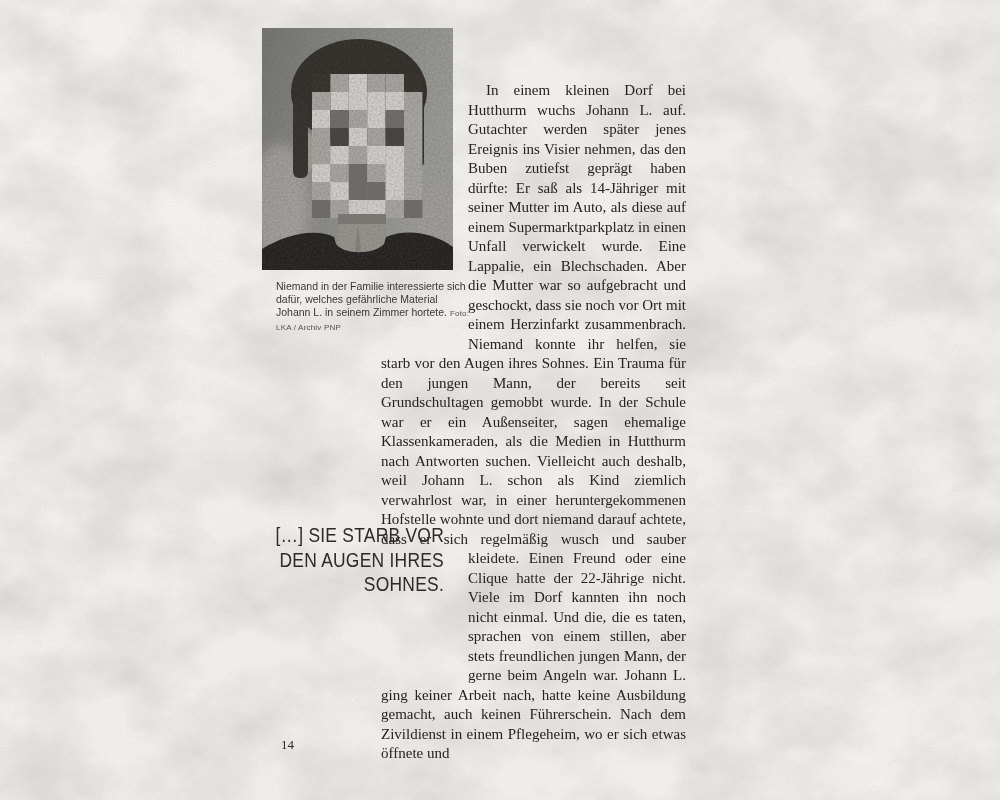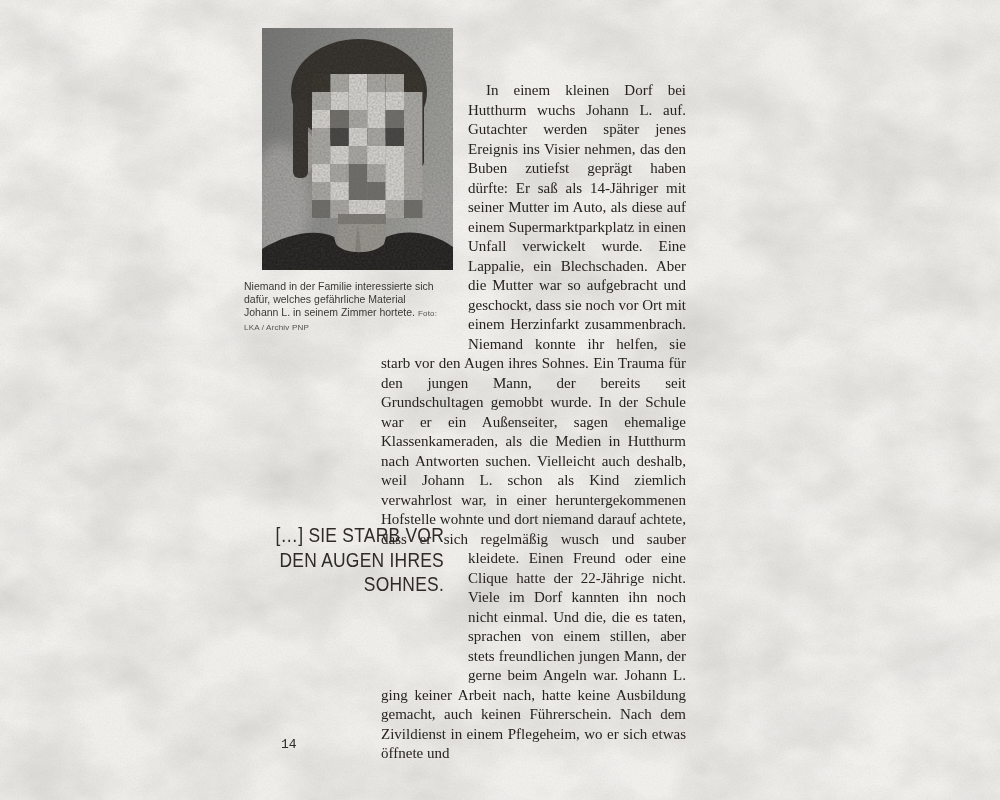--- a/index.html
+++ b/index.html
@@ -3,39 +3,39 @@
 <meta charset="utf-8">
 <style>
   html,body{margin:0;padding:0;}
   body{width:1000px;height:800px;overflow:hidden;background:#f5f4f1;}
   .page{position:relative;width:1000px;height:800px;background:linear-gradient(135deg,#f4f3f0 0%,#efeeea 55%,#f2f1ee 100%);}
   .texture{position:absolute;left:0;top:0;width:1000px;height:800px;pointer-events:none;}
 
   .photo{position:absolute;left:262px;top:28px;width:191px;height:242px;margin:0;}
   .photo svg{display:block;width:191px;height:242px;}
 
-  .caption{position:absolute;left:244px;top:280px;width:196px;
+  .caption{position:absolute;left:276px;top:280px;width:196px;
     font-family:"Liberation Sans",sans-serif;font-size:10.5px;line-height:13px;
     color:#3a3835;}
   .caption .credit{font-size:8px;color:#55524e;letter-spacing:.2px;}
 
   .body-text{position:absolute;left:381px;top:81px;width:305px;
     font-family:"Liberation Serif",serif;font-size:15px;line-height:19.5px;
     text-align:justify;color:#262320;text-indent:18px;
     -webkit-hyphens:auto;hyphens:auto;}
   .spacer-photo{float:left;width:87px;height:268px;}
   .spacer-quote{float:left;clear:left;width:87px;height:122px;}
 
   .pullquote{position:absolute;left:240px;top:523px;width:204px;text-align:right;
     font-family:"Liberation Sans",sans-serif;font-size:21px;line-height:24.5px;
     color:#2e2b27;letter-spacing:.3px;transform:scaleX(.83);transform-origin:100% 0;
     font-weight:normal;}
 
   .pagenum{position:absolute;left:281px;top:737px;
-    font-family:Liberation Mono, monospace;font-size:13px;color:#2b2a28;}
+    font-family:Liberation Serif, serif;font-size:13px;color:#2b2a28;}
 </style>
 </head>
 <body>
 
 <div class="page">
 
   <svg class="texture" width="1000" height="800" viewBox="0 0 1000 800" aria-hidden="true">
     <defs>
       <filter id="coarse" x="0" y="0" width="100%" height="100%">
         <feTurbulence type="fractalNoise" baseFrequency="0.012 0.016" numOctaves="4" seed="11" result="n"></feTurbulence>

